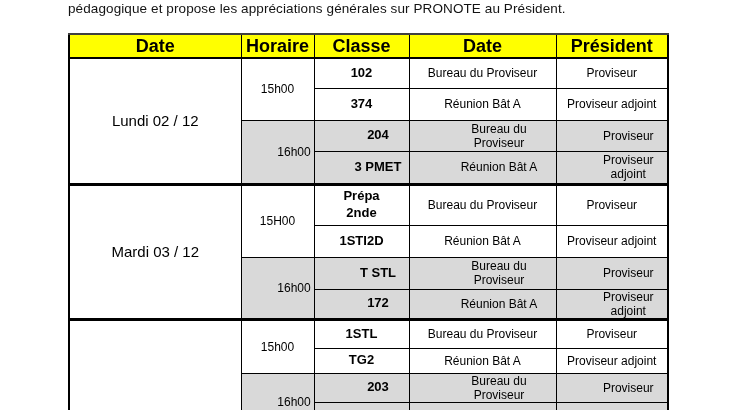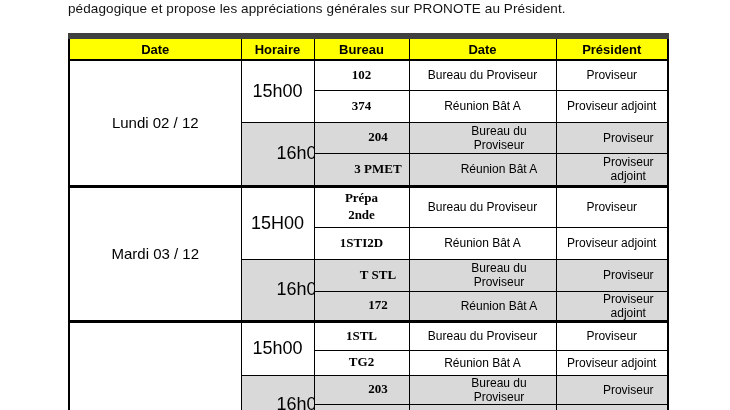--- a/index.html
+++ b/index.html
@@ -17,27 +17,27 @@
     border-collapse: collapse; table-layout: fixed;
     border: 2px solid #000;
   }
   th, td {
     border: 1px solid #000;
     text-align: center; vertical-align: middle;
     padding: 0 2px; overflow: hidden;
   }
   th {
     background: #FFFF00;
-    border-top: 6px solid #404040; border-bottom: 2px solid #000;
-    font-size: 13px; font-weight: bold; height: 22px;
+    border-top: 2px solid #404040; border-bottom: 2px solid #000;
+    font-size: 18px; font-weight: bold; height: 22px;
   }
   tr.block-start td { border-top: 3px solid #000; }
   td.date   { font-size: 15px; background: #ffffff; }
-  td.time   { font-size: 18px; }
-  td.classe { font-size: 13px; font-weight: bold; white-space: pre-line; line-height: 1.3; font-family: Liberation Serif, serif; }
+  td.time   { font-size: 12px; }
+  td.classe { font-size: 13px; font-weight: bold; white-space: pre-line; line-height: 1.3; }
   td.salle, td.pres { font-size: 12px; }
   .shaded { background: #D9D9D9; padding-left: 35px; }
 </style>
 </head>
 <body>
 
 <div class="page">
 
   <p class="intro">pédagogique et propose les appréciations générales sur PRONOTE au Président.</p>
 
@@ -46,21 +46,21 @@
       <col style="width:172px">
         <col style="width:73px">
         <col style="width:95px">
         <col style="width:147px">
         <col style="width:112px">
     </colgroup>
     <thead>
       <tr style="height:24px">
         <th>Date</th>
         <th>Horaire</th>
-        <th>Bureau</th>
+        <th>Classe</th>
         <th>Date</th>
         <th>Président</th>
       </tr>
     </thead>
     <tbody>
 
       <tr style="height:30px">
         <td class="date" rowspan="4">Lundi 02 / 12</td>
         <td class="time" rowspan="2">15h00</td>
         <td class="classe">102</td>

